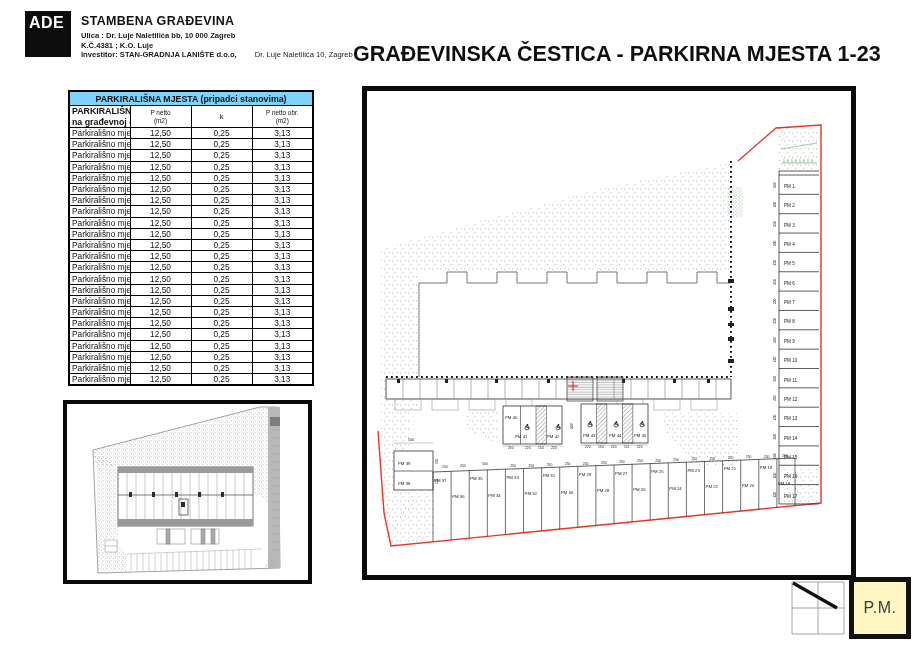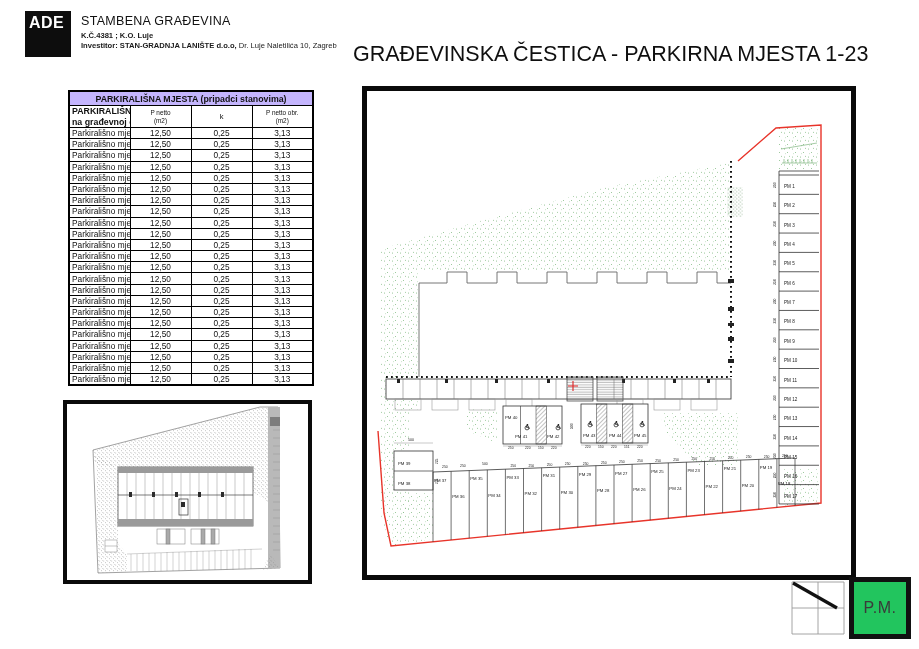--- a/index.html
+++ b/index.html
@@ -4,63 +4,64 @@
 <style>
   html,body{margin:0;padding:0;background:#fff;}
   .page{position:relative;width:919px;height:649px;background:#fff;overflow:hidden;
         font-family:"Liberation Sans",sans-serif;color:#111;}
   
   .logo{position:absolute;left:25px;top:11px;width:46px;height:46px;background:#0d0d0d;
         color:#fff;padding:3px 0 0 4px;box-sizing:border-box;}
   .logo-ade{font-size:16px;font-weight:bold;letter-spacing:.5px;line-height:17px;}
   .logo-studio{font-size:8.5px;letter-spacing:.4px;line-height:10px;margin-top:33px;}
   .hdr{position:absolute;left:81px;top:14px;width:300px;}
-  .hdr-title{font-size:12.5px;font-weight:normal;letter-spacing:.3px;margin-bottom:3px;}
+  .hdr-title{font-size:12.5px;font-weight:bold;letter-spacing:.3px;margin-bottom:3px;}
   .hdr-line{font-size:7.6px;font-weight:bold;line-height:9.6px;color:#1a1a1a;}
-  .hdr-line .light{font-weight:normal;}
+  .hdr-line .light{font-weight:normal;margin-left:16px;}
   .drawing-title{position:absolute;left:353px;top:42px;width:540px;font-size:21.5px;
-        font-weight:400;color:#0f0f0f;white-space:nowrap;}
+        font-weight:700;color:#0f0f0f;white-space:nowrap;}
   
   table.pm-table{position:absolute;left:68px;top:90px;width:246px;border-collapse:collapse;
         border:2px solid #000;table-layout:fixed;}
   table.pm-table th,table.pm-table td{border:1px solid #000;padding:0 2px;overflow:hidden;white-space:nowrap;}
-  .t-title{background:#c4b5fd;font-size:8.8px;font-weight:bold;text-align:center;height:13px;}
+  .t-title{background:#7dd3fc;font-size:8.8px;font-weight:bold;text-align:center;height:13px;}
   th.c1{width:134px;font-size:8.8px;text-align:left;line-height:10.5px;}
   th.c2{width:48px;font-size:6.4px;font-weight:normal;text-align:center;line-height:8px;}
   th.c3{width:22px;font-size:7.5px;font-weight:normal;text-align:center;}
   th.c4{width:36px;font-size:6.4px;font-weight:normal;text-align:center;line-height:8px;}
   tbody td{height:10.2px;font-size:8.3px;}
   tbody td.lbl{text-align:left;}
   tbody td.num{text-align:center;}
   
   .thumb-frame{position:absolute;left:63px;top:400px;width:241px;height:176px;
         border:4px solid #0a0a0a;background:#fff;}
   .thumb-frame svg{display:block;width:241px;height:176px;}
   .main-frame{position:absolute;left:362px;top:86px;width:484px;height:484px;
         border:5px solid #0a0a0a;background:#fff;}
   .main-frame svg{display:block;width:484px;height:484px;}
   svg text{font-family:"Liberation Sans",sans-serif;fill:#222;}
   
   .corner-grid{position:absolute;left:791px;top:581px;}
   .pm-box{position:absolute;left:849px;top:577px;width:52px;height:52px;border:5px solid #111;
-        background:#22c55e;display:flex;align-items:center;justify-content:center;
+        background:#fef9c3;display:flex;align-items:center;justify-content:center;
         font-size:16px;color:#3a3a3a;letter-spacing:.5px;}
 </style>
 </head>
 <body>
 
 <div class="page">
 
   <div class="logo">
     <div class="logo-ade">ADE</div>
     <div class="logo-studio">:STUDIO</div>
   </div>
 
   <div class="hdr">
     <div class="hdr-title">STAMBENA GRAĐEVINA</div>
+    <div class="hdr-line">Ulica : Dr. Luje Naletilića bb, 10 000 Zagreb</div>
     <div class="hdr-line">K.Č.4381 ; K.O. Luje</div>
     <div class="hdr-line"><span>Investitor: STAN-GRADNJA LANIŠTE d.o.o,</span><span class="light"> Dr. Luje Naletilića 10, Zagreb</span></div>
   </div>
 
   <div class="drawing-title">GRAĐEVINSKA ČESTICA - PARKIRNA MJESTA 1-23</div>
 
   <table class="pm-table">
     <thead>
       <tr>
           <th colspan="4" class="t-title">PARKIRALIŠNA MJESTA (pripadci stanovima)</th>

